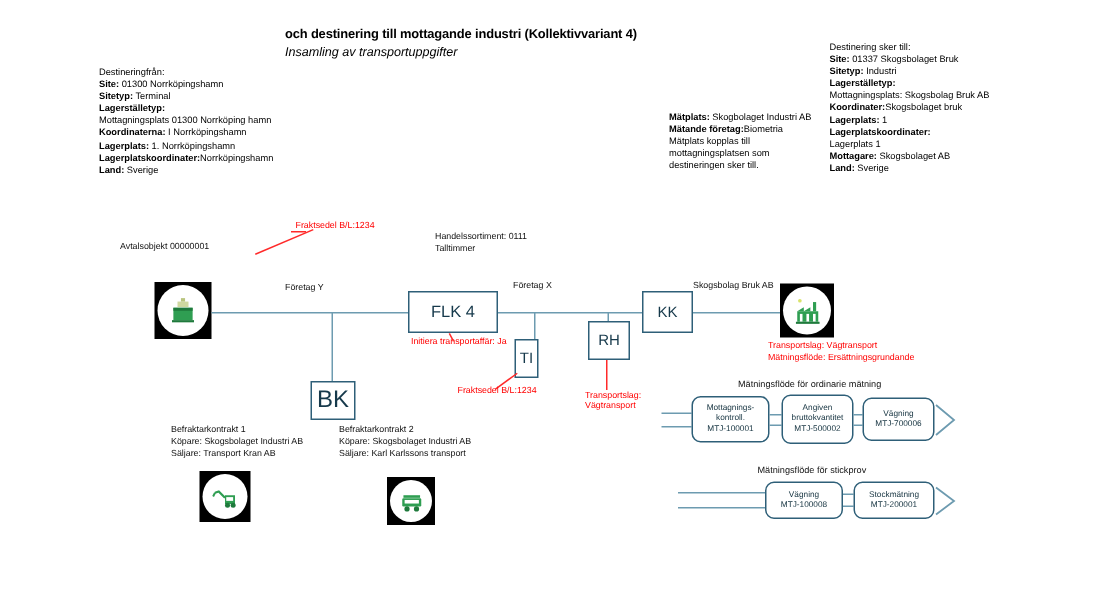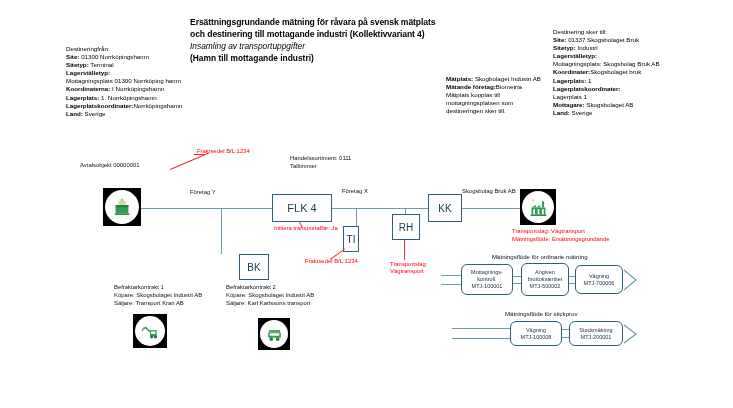--- a/index.html
+++ b/index.html
@@ -72,24 +72,22 @@
     color: #14323f;
     padding: 1px;
   }
   .flowtitle { font-size: 6.1px; color: #111; white-space: nowrap; }
   .connector { position: absolute; background: #6d9bb0; height: 1.1px; }
 </style>
 </head>
 <body>
 
 <div class="abs" id="title-block">
-  <div class="t-line">Ersättningsgrundande mätning för råvara på svensk mätplats</div>
   <div class="t-line">och destinering till mottagande  industri (Kollektivvariant 4)</div>
   <div class="t-sub">Insamling av transportuppgifter</div>
-  <div class="t-sub2">(Hamn till mottagande industri)</div>
 </div>
 
 <div class="abs infoblock" id="info-left">
   <div class="row">Destineringfrån:</div>
   <div class="row"><b>Site:</b><span> 01300 Norrköpingshamn</span></div>
   <div class="row"><b>Sitetyp:</b><span> Terminal</span></div>
   <div class="row"><b>Lagerställetyp:</b></div>
   <div class="row">Mottagningsplats 01300 Norrköping hamn</div>
   <div class="row"><b>Koordinaterna:</b><span> I Norrköpingshamn</span></div>
   <div class="row"><b>Lagerplats:</b><span> 1. Norrköpingshamn</span></div>
@@ -170,21 +168,21 @@
       <rect x="3" y="20" width="18" height="1.6" fill="#1f7a3c"></rect>
       <circle cx="6" cy="4" r="1.4" fill="#d9e36a"></circle>
     </svg>
   </div>
 </div>
 
 <div class="abs redtext" style="left:512px; top:228px;">Transportslag: Vägtransport</div>
 <div class="abs redtext" style="left:512px; top:236px;">Mätningsflöde: Ersättningsgrundande</div>
 
 <div class="abs line vline" style="left:221px; top:208px; height:46px;"></div>
-<div class="abs node" style="left:207px; top:254px; width:30px; height:26px; font-size:10px;margin-left:32px;">
+<div class="abs node" style="left:207px; top:254px; width:30px; height:26px; font-size:16px;">
   <span>BK</span>
 </div>
 
 <div class="abs line vline" style="left:356px; top:208px; height:18px;"></div>
 <div class="abs node" style="left:343px; top:226px; width:16px; height:26px; font-size:10px;">
   <span>TI</span>
 </div>
 <div class="redline" style="left:330px; top:259px; width:18px; transform: rotate(-36deg);"></div>
 <div class="abs redtext" style="left:305px; top:258px;">Fraktsedel B/L:1234</div>
 

